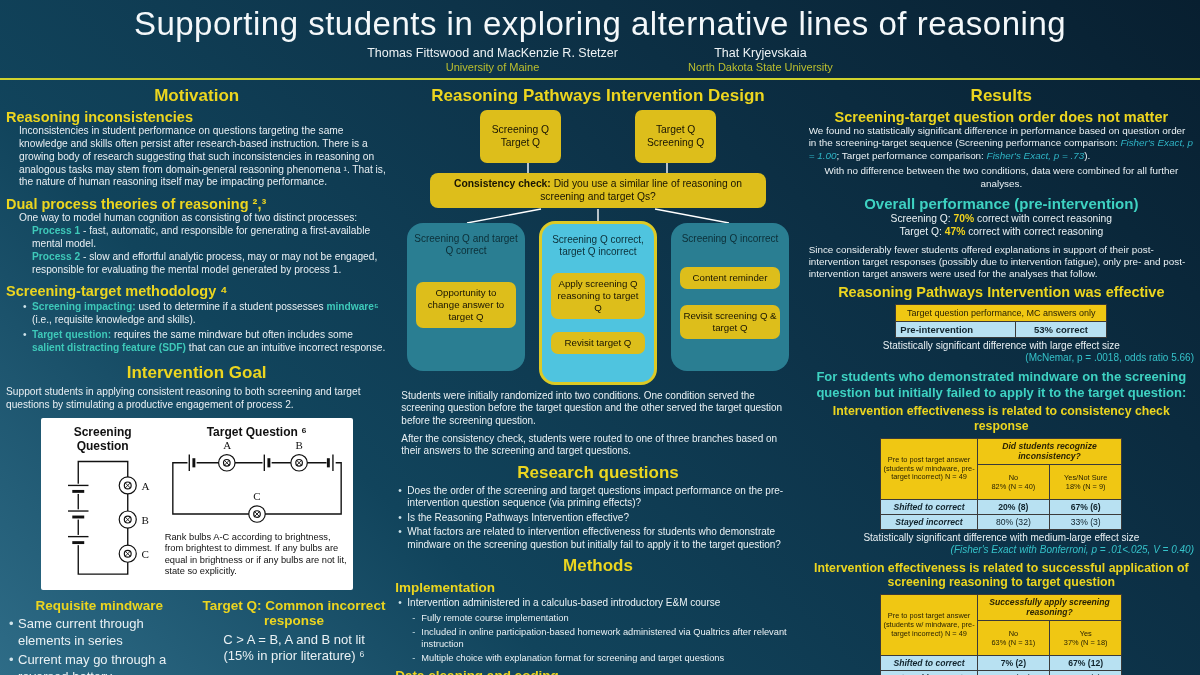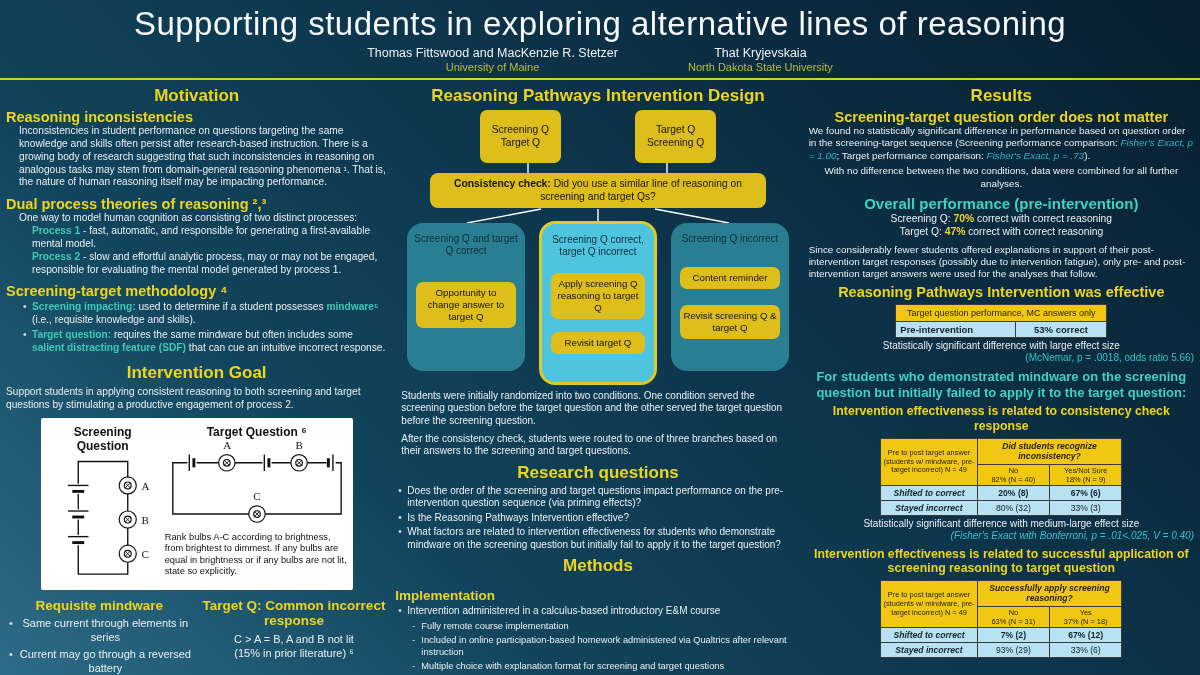--- a/index.html
+++ b/index.html
@@ -38,21 +38,21 @@
   
   .figure { background:#fff; color:#111; width:312px; margin:6px auto 4px; padding:7px 6px 5px; display:flex; gap:6px; border-radius:2px; }
   .fig-col1 { width:38%; } .fig-col2 { width:62%; }
   .fig-head { font-size:12px; font-weight:bold; text-align:center; color:#111; }
   .fig-cap { font-size:9.3px; line-height:1.25; color:#111; margin-top:3px; }
   svg text { font-family:"Liberation Serif", serif; fill:#111; }
 
   .bottom-left { display:flex; gap:8px; margin-top:8px; }
   .bl-half { width:50%; }
   .bl-head { color:#ecd51f; font-weight:bold; font-size:13.5px; text-align:center; line-height:1.15; margin-bottom:3px; }
-  .bl-par { font-size:11px; line-height:1.3;text-align:center; }
+  .bl-par { font-size:13px; line-height:1.3; }
 
   
   .flow-top { display:flex; justify-content:center; gap:74px; margin-top:4px; }
   .ybox { background:#ddbe1b; color:#181403; border-radius:7px; text-align:center;
           font-size:10.3px; line-height:1.3; padding:13px 12px; white-space:pre-line; }
   .check-box { width:336px; margin:0 auto; background:#ddbe1b; color:#181403; border-radius:8px;
           font-size:10.3px; line-height:1.3; text-align:center; padding:4px 8px; }
   .conn { display:block; margin:0 auto; }
   .branches { display:flex; justify-content:center; gap:14px; align-items:flex-start; }
   .branch { width:118px; border-radius:16px; padding:10px 6px 6px; }
@@ -76,21 +76,21 @@
   table { border-collapse:collapse; margin:4px auto 2px; }
   td { border:1px solid #3a3a3a; }
   .t1 { width:212px; }
   .t1 .gold { background:#f0c713; color:#2a2304; font-size:9px; text-align:center; padding:3px 2px; }
   .t1 .blue { background:#b8e1f2; color:#10232c; font-weight:bold; font-size:9.5px; padding:2px 4px; }
   .t1 .blue.v { text-align:center; }
   .t2 { width:242px; }
   .t2 .gold { background:#f0c713; color:#2a2304; }
   .t2 .corner { font-size:7.4px; text-align:center; padding:2px; width:40%; line-height:1.2; }
   .t2 .q { font-size:8.6px; font-weight:bold; font-style:italic; text-align:center; padding:2px; line-height:1.2; }
-  .t2 .sub { font-size:7.4px; text-align:center; padding:1px; white-space:pre-line; line-height:1.25; width:30%; }
+  .t2 .sub { font-size:7.4px; text-align:center; padding:8px; white-space:pre-line; line-height:1.25; width:30%; }
   .t2 .blue { background:#b8e1f2; color:#10232c; font-size:8.6px; text-align:center; padding:2px; }
   .t2 .rl { font-weight:bold; font-style:italic; }
   .t2 .bold { font-weight:bold; }
   .sig { font-size:10px; text-align:center; line-height:1.2; }
   .stat { font-size:10px; text-align:right; color:#35c2c9; line-height:1.25; }
   .stat.it { font-style:italic; }
 </style>
 </head>
 <body>
 
@@ -261,21 +261,21 @@
       </div>
 
       <div class="mid-par">Students were initially randomized into two conditions. One condition served the screening question before the target question and the other served the target question before the screening question.</div>
       <div class="mid-par">After the consistency check, students were routed to one of three branches based on their answers to the screening and target questions.</div>
 
       <div class="sec-title" style="margin-top:5px;margin-bottom:1px">Research questions</div>
       <div class="mid-bullet bullet">Does the order of the screening and target questions impact performance on the pre-intervention question sequence (via priming effects)?</div>
       <div class="mid-bullet bullet">Is the Reasoning Pathways Intervention effective?</div>
       <div class="mid-bullet bullet">What factors are related to intervention effectiveness for students who demonstrate mindware on the screening question but initially fail to apply it to the target question?</div>
 
-      <div class="sec-title" style="margin-top:5px;margin-bottom:12px">Methods</div>
+      <div class="sec-title" style="margin-top:5px;margin-bottom:4px">Methods</div>
       <div class="mid-sub">Implementation</div>
       <div class="mid-bullet bullet">Intervention administered in a calculus-based introductory E&amp;M course</div>
       <div class="subs dash">Fully remote course implementation</div>
       <div class="subs dash">Included in online participation-based homework administered via Qualtrics after relevant instruction</div>
       <div class="subs dash">Multiple choice with explanation format for screening and target questions</div>
       <div class="mid-sub">Data cleaning and coding</div>
       <div class="mid-bullet bullet">Explanations were required for pre-intervention screening and target questions to show sufficient engagement (N = 131 after cleaning)</div>
 
     </section>
 

